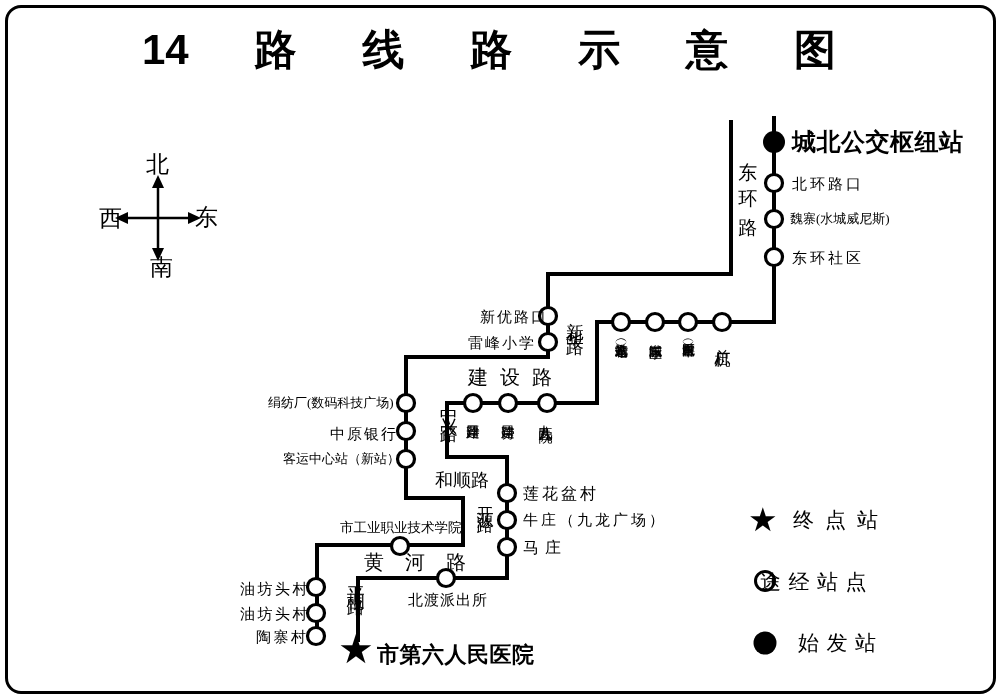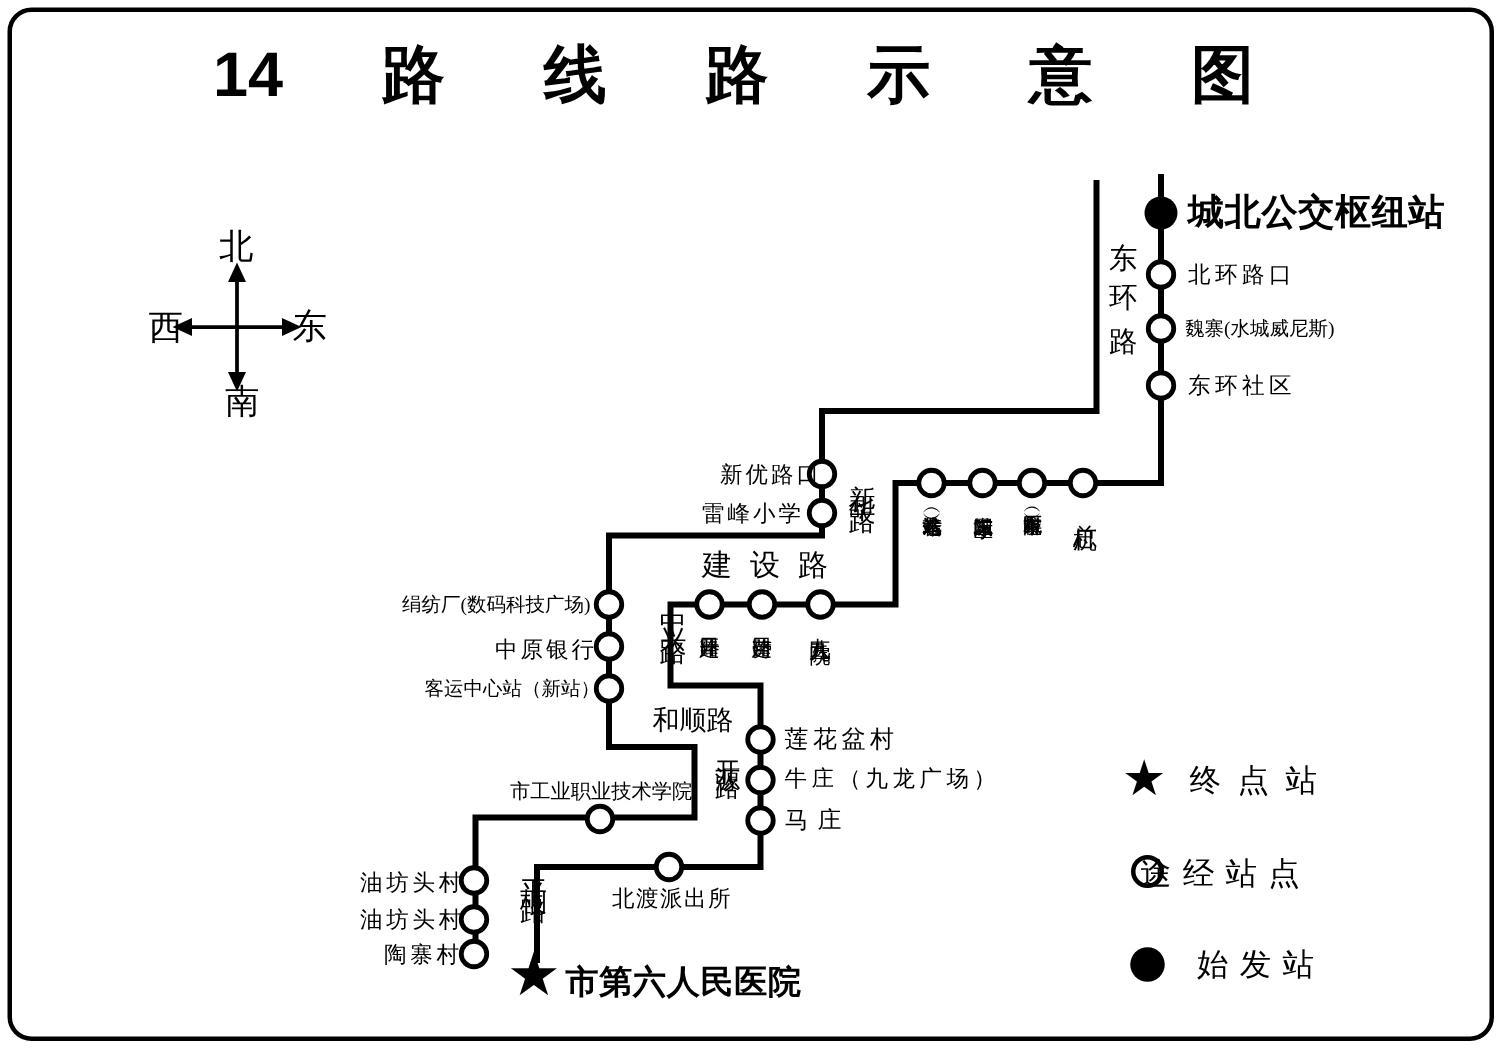--- a/index.html
+++ b/index.html
@@ -96,20 +96,21 @@
 
   <div class="star" style="left:338px;top:630px;font-size:40px;">★</div>
   <div class="star" style="left:748px;top:504px;font-size:33px;">★</div>
 
   <div class="lbl v" style="left:737px;top:147px;font-size:19px;letter-spacing:28px;">东环路</div>
   <div class="lbl v" style="left:564px;top:308px;font-size:18px;letter-spacing:8px;">新华路</div>
   <div class="lbl" style="left:468px;top:366px;font-size:20px;letter-spacing:12px;">建设路</div>
   <div class="lbl v" style="left:438px;top:391px;font-size:18px;letter-spacing:10px;">中兴路</div>
   <div class="lbl" style="left:435px;top:470px;font-size:18px;">和顺路</div>
   <div class="lbl v" style="left:475px;top:493px;font-size:17px;letter-spacing:5px;">开源路</div>
+  <div class="lbl" style="left:364px;top:551px;font-size:20px;letter-spacing:21px;">黄河路</div>
   <div class="lbl v" style="left:345px;top:572px;font-size:18px;letter-spacing:6px;">平桐路</div>
 
   <div class="lbl" style="left:792px;top:176px;letter-spacing:3px;">北环路口</div>
   <div class="lbl" style="left:790px;top:212px;font-size:13px;">魏寨(水城威尼斯)</div>
   <div class="lbl" style="left:792px;top:250px;letter-spacing:3px;">东环社区</div>
 
   <div class="lbl v" style="left:713px;top:336px;font-size:16px;letter-spacing:2px;">总机厂</div>
   <div class="lbl v" style="left:681px;top:334px;font-size:12.5px;">东电厂（市眼科医院）</div>
   <div class="lbl v" style="left:647px;top:334px;font-size:13px;letter-spacing:0.5px;">东城国际小区</div>
   <div class="lbl v" style="left:613px;top:334px;font-size:13px;">长途汽车站（老站）</div>

